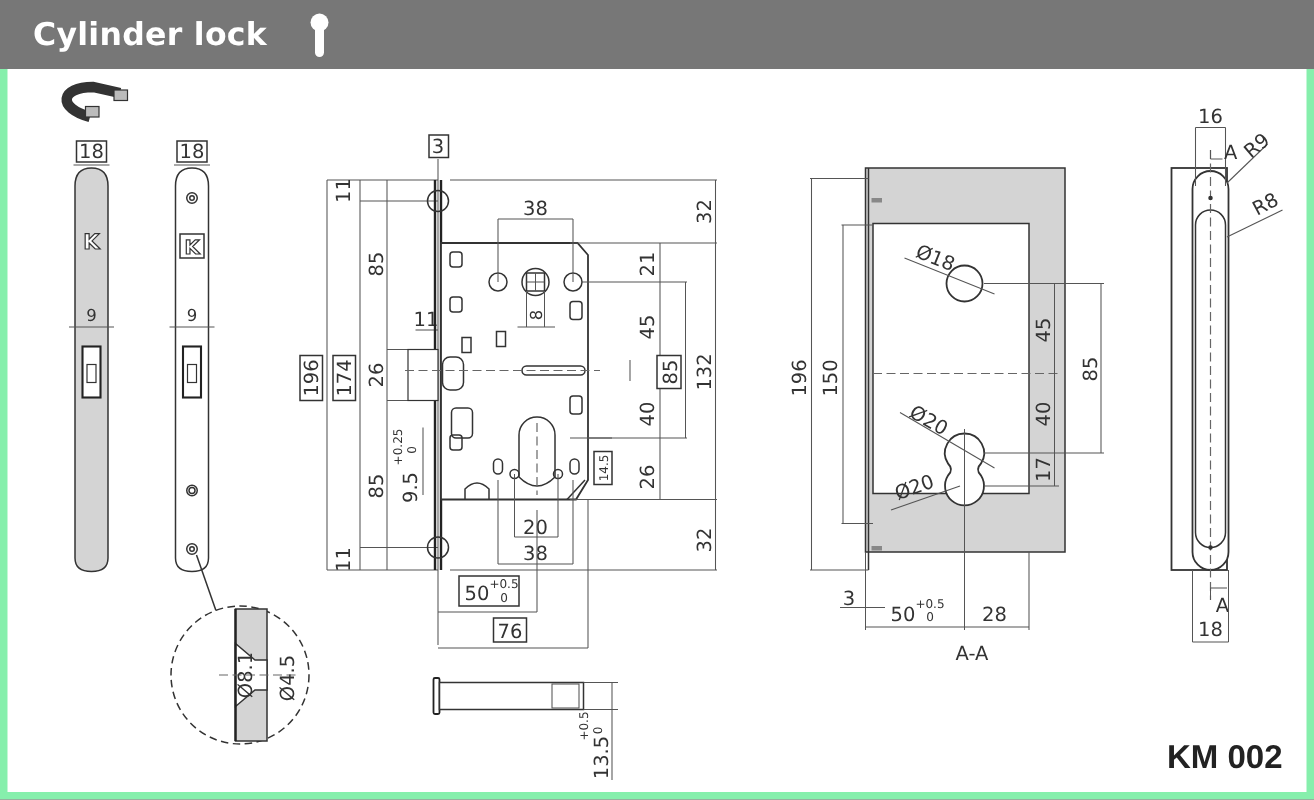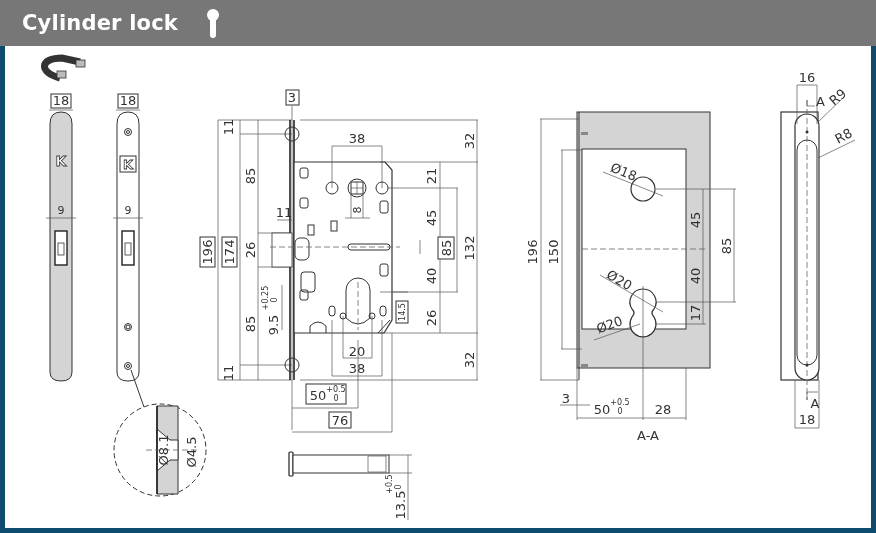--- a/index.html
+++ b/index.html
@@ -1,18 +1,18 @@
 <!DOCTYPE html>
 <html><head>
 <meta charset="utf-8">
 <style>
   * { box-sizing: border-box; margin: 0; padding: 0; }
   html, body { width: 876px; height: 533px; background: #7a7a7a; overflow: hidden; }
   body { font-family: "DejaVu Sans", sans-serif; position: relative; }
-  .frame { position: absolute; left: 0; top: 0; width: 876px; height: 533px; background: #0c4a6e; }
+  .frame { position: absolute; left: 0; top: 0; width: 876px; height: 533px; background: #86efac; }
   .header { position: absolute; left: 0; top: 0; width: 876px; height: 46px; background: #777;
     display: flex; align-items: center; padding-left: 22px; }
   .title { color: #fff; font-weight: bold; font-size: 21px; letter-spacing: 0.2px; font-family: "DejaVu Sans", sans-serif; }
   .title-icon { margin-left: 28px; width: 14px; height: 30px; position: relative; }
   .panel { position: absolute; left: 5px; top: 46px; width: 866px; height: 482px; background: #fff; }
   svg.drawing { position: absolute; left: 0; top: 0; }
   .code { position: absolute; right: 16px; bottom: 10px; font-weight: bold; font-size: 22px; color: #222; font-family: "Liberation Sans", sans-serif; }
 </style>
 </head>
 <body>
@@ -287,14 +287,15 @@
         <text transform="translate(838,144) rotate(-28)" class="t12">R8</text>
         <line x1="807" y1="392" x2="807" y2="400" class="thin"></line>
         <line x1="807" y1="392" x2="818" y2="392" class="thin"></line>
         <text x="815" y="408" text-anchor="middle" class="t12">A</text>
         <line x1="795" y1="380" x2="795" y2="428" class="thin"></line>
         <line x1="819" y1="380" x2="819" y2="428" class="thin"></line>
         <line x1="795" y1="428" x2="819" y2="428" class="thin"></line>
         <text x="807" y="424" text-anchor="middle" class="t12">18</text>
       </g>
     </svg>
+    <div class="code">KM 002</div>
   </div>
 </div>
 
 </body></html>

